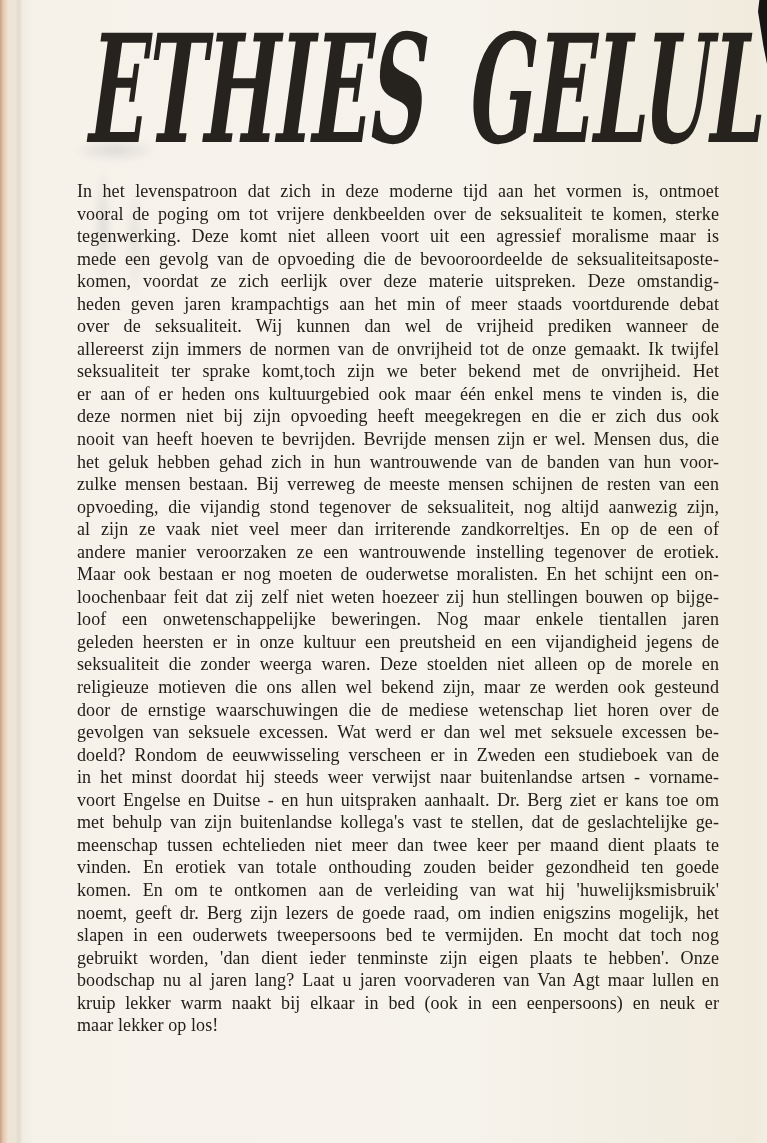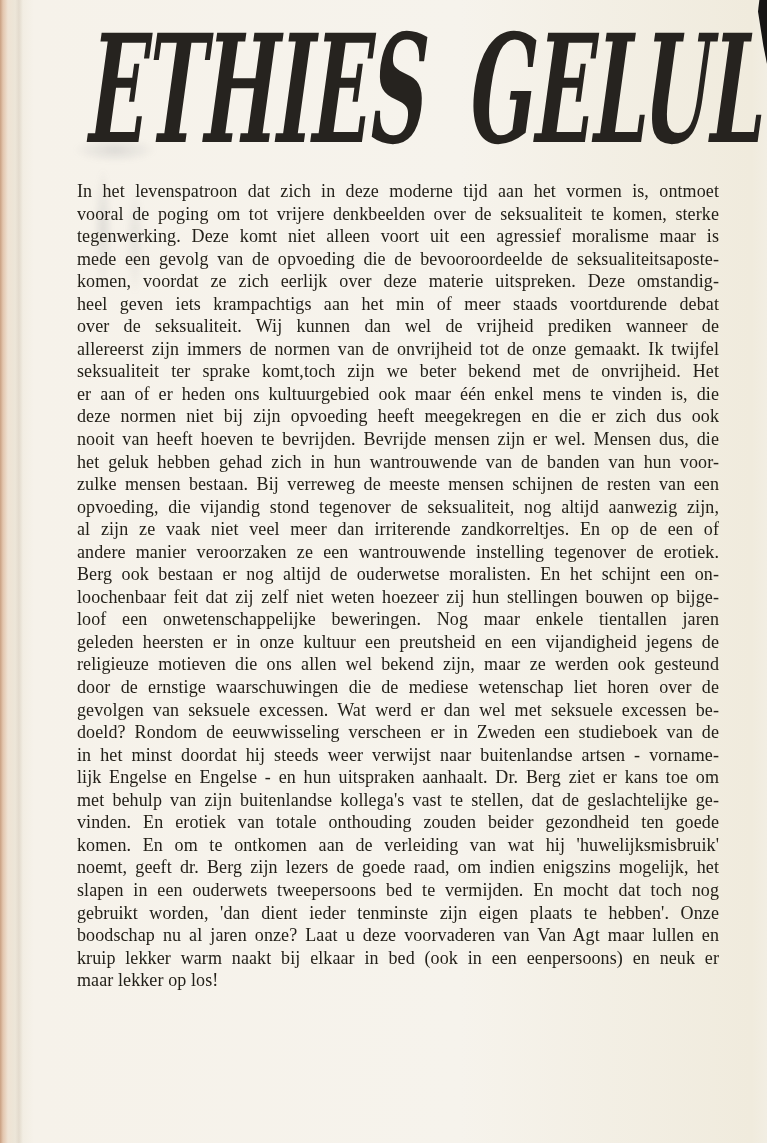--- a/index.html
+++ b/index.html
@@ -82,45 +82,47 @@
   <div class="title-wrap">
     <h1>ETHIES GELUL</h1>
   </div>
 
   <div class="body-text">
       <div class="line">In het levenspatroon dat zich in deze moderne tijd aan het vormen is, ontmoet</div>
       <div class="line">vooral de poging om tot vrijere denkbeelden over de seksualiteit te komen, sterke</div>
       <div class="line">tegenwerking. Deze komt niet alleen voort uit een agressief moralisme maar is</div>
       <div class="line">mede een gevolg van de opvoeding die de bevooroordeelde de seksualiteitsaposte-</div>
       <div class="line">komen, voordat ze zich eerlijk over deze materie uitspreken. Deze omstandig-</div>
-      <div class="line">heel geven iets krampachtigs aan het min of meer staads voortdurende debat</div>
+      <div class="line">heden geven jaren krampachtigs aan het min of meer staads voortdurende debat</div>
       <div class="line">over de seksualiteit. Wij kunnen dan wel de vrijheid prediken wanneer de</div>
       <div class="line">allereerst zijn immers de normen van de onvrijheid tot de onze gemaakt. Ik twijfel</div>
       <div class="line">seksualiteit ter sprake komt,toch zijn we beter bekend met de onvrijheid. Het</div>
       <div class="line">er aan of er heden ons kultuurgebied ook maar één enkel mens te vinden is, die</div>
       <div class="line">deze normen niet bij zijn opvoeding heeft meegekregen en die er zich dus ook</div>
       <div class="line">nooit van heeft hoeven te bevrijden. Bevrijde mensen zijn er wel. Mensen dus, die</div>
       <div class="line">het geluk hebben gehad zich in hun wantrouwende van de banden van hun voor-</div>
       <div class="line">zulke mensen bestaan. Bij verreweg de meeste mensen schijnen de resten van een</div>
       <div class="line">opvoeding, die vijandig stond tegenover de seksualiteit, nog altijd aanwezig zijn,</div>
       <div class="line">al zijn ze vaak niet veel meer dan irriterende zandkorreltjes. En op de een of</div>
       <div class="line">andere manier veroorzaken ze een wantrouwende instelling tegenover de erotiek.</div>
-      <div class="line">Berg ook bestaan er nog altijd de ouderwetse moralisten. En het schijnt een on-</div>
+      <div class="line">Maar ook bestaan er nog moeten de ouderwetse moralisten. En het schijnt een on-</div>
       <div class="line">loochenbaar feit dat zij zelf niet weten hoezeer zij hun stellingen bouwen op bijge-</div>
       <div class="line">loof een onwetenschappelijke beweringen. Nog maar enkele tientallen jaren</div>
       <div class="line">geleden heersten er in onze kultuur een preutsheid en een vijandigheid jegens de</div>
+      <div class="line">seksualiteit die zonder weerga waren. Deze stoelden niet alleen op de morele en</div>
       <div class="line">religieuze motieven die ons allen wel bekend zijn, maar ze werden ook gesteund</div>
       <div class="line">door de ernstige waarschuwingen die de mediese wetenschap liet horen over de</div>
       <div class="line">gevolgen van seksuele excessen. Wat werd er dan wel met seksuele excessen be-</div>
       <div class="line">doeld? Rondom de eeuwwisseling verscheen er in Zweden een studieboek van de</div>
       <div class="line">in het minst doordat hij steeds weer verwijst naar buitenlandse artsen - vorname-</div>
-      <div class="line">lijk Engelse en Engelse - en hun uitspraken aanhaalt. Dr. Berg ziet er kans toe om</div>
+      <div class="line">voort Engelse en Duitse - en hun uitspraken aanhaalt. Dr. Berg ziet er kans toe om</div>
       <div class="line">met behulp van zijn buitenlandse kollega's vast te stellen, dat de geslachtelijke ge-</div>
+      <div class="line">meenschap tussen echtelieden niet meer dan twee keer per maand dient plaats te</div>
       <div class="line">vinden. En erotiek van totale onthouding zouden beider gezondheid ten goede</div>
       <div class="line">komen. En om te ontkomen aan de verleiding van wat hij 'huwelijksmisbruik'</div>
       <div class="line">noemt, geeft dr. Berg zijn lezers de goede raad, om indien enigszins mogelijk, het</div>
       <div class="line">slapen in een ouderwets tweepersoons bed te vermijden. En mocht dat toch nog</div>
       <div class="line">gebruikt worden, 'dan dient ieder tenminste zijn eigen plaats te hebben'. Onze</div>
-      <div class="line">boodschap nu al jaren onze? Laat u deze voorvaderen van Van Agt maar lullen en</div>
+      <div class="line">boodschap nu al jaren lang? Laat u jaren voorvaderen van Van Agt maar lullen en</div>
       <div class="line">kruip lekker warm naakt bij elkaar in bed (ook in een eenpersoons) en neuk er</div>
       <div class="line last">maar lekker op los!</div>
     </div>
 </div>
 
 </body></html>

